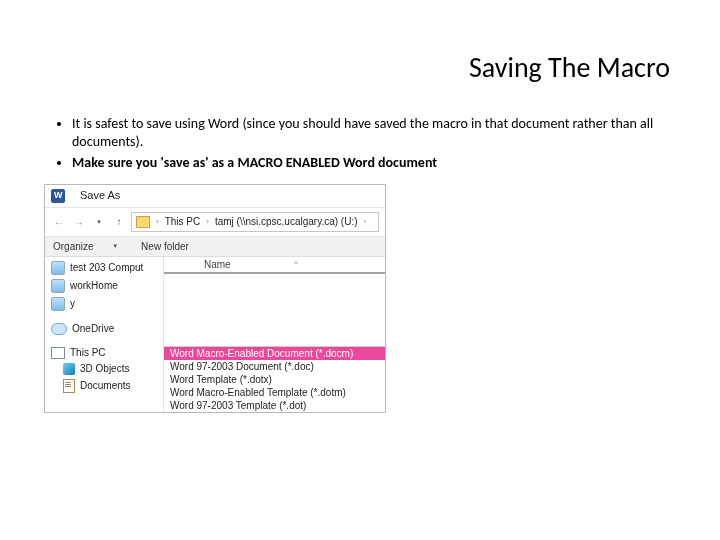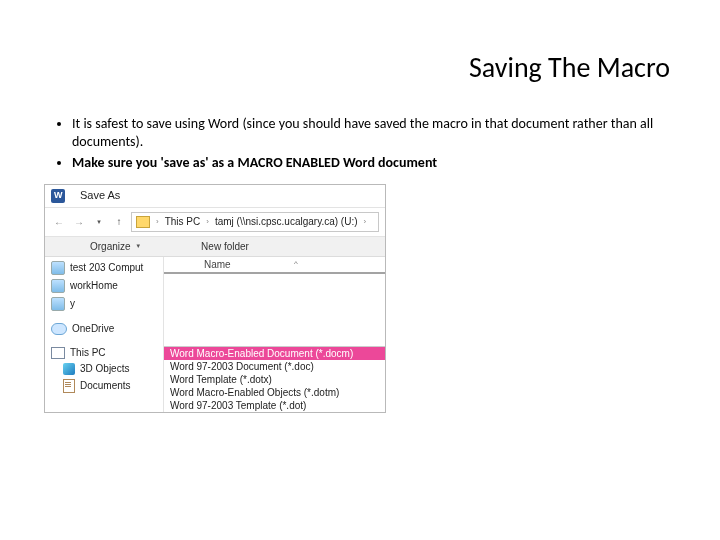--- a/index.html
+++ b/index.html
@@ -105,23 +105,22 @@
   .sep { color:#888; margin:0 2px; font-size:8px;}
 
   .dlg-toolbar {
     display:flex;
     gap:24px;
     padding: 4px 8px;
     background: #f1f1f1;
     border-bottom:1px solid #dcdcdc;
   }
   .tb-item{
-    display:flex; align-items:center; gap:6px;
+    display:flex; align-items:center; gap:20px;
     color:#333;
-    margin-left:37px;
   }
   .tri { font-size:7px; color:#555;}
 
   .dlg-body {
     display:flex;
     height: 155px;
   }
   .dlg-nav {
     width: 110px;
     border-right: 1px solid #e3e3e3;
@@ -285,19 +284,19 @@
         </div>
       </div>
 
       <div class="dlg-main">
         <div class="col-header">Name</div>
 
         <div class="filetype-list">
           <div class="ft-row selected">Word Macro-Enabled Document (*.docm)</div>
           <div class="ft-row">Word 97-2003 Document (*.doc)</div>
           <div class="ft-row">Word Template (*.dotx)</div>
-          <div class="ft-row">Word Macro-Enabled Objects (*.dotm)</div>
+          <div class="ft-row">Word Macro-Enabled Template (*.dotm)</div>
           <div class="ft-row">Word 97-2003 Template (*.dot)</div>
         </div>
       </div>
     </div>
   </div>
 </div>
 
 </body></html>

